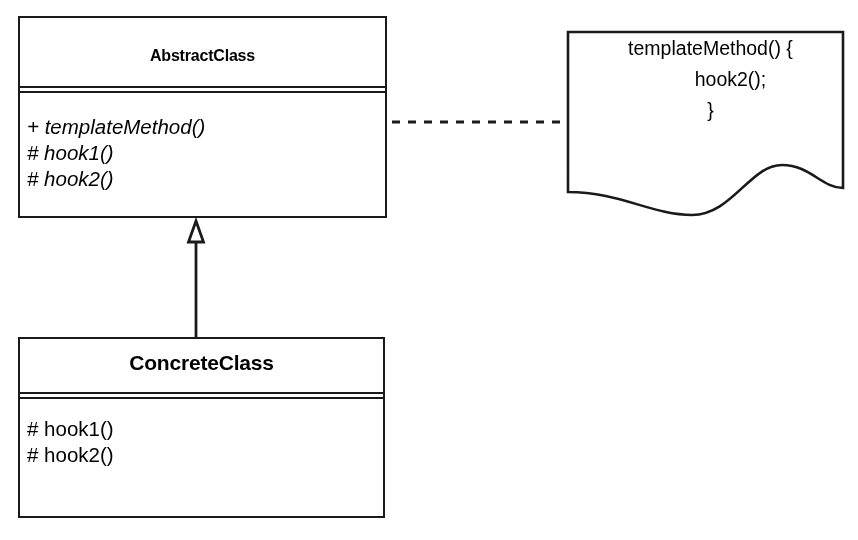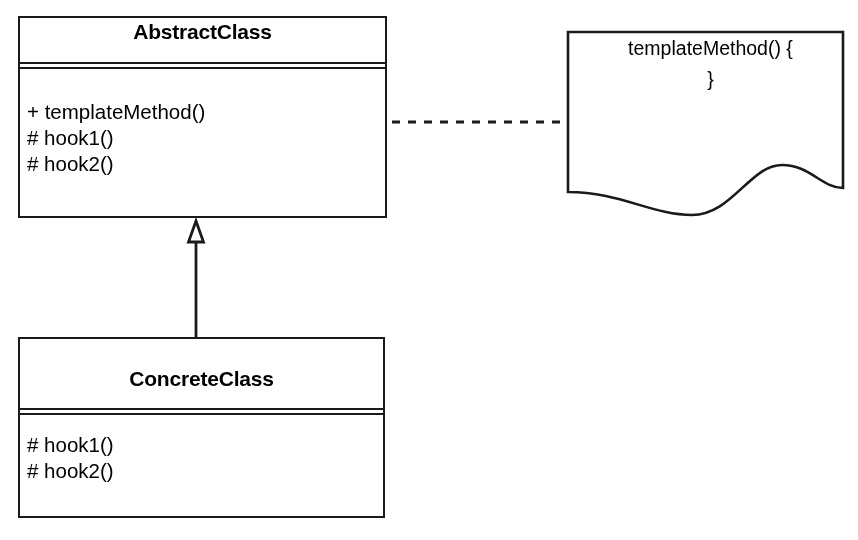--- a/index.html
+++ b/index.html
@@ -52,44 +52,45 @@
   }
 
   
   #abstract-class {
     left: 18px;
     top: 16px;
     width: 369px;
     height: 202px;
   }
   #abstract-class .class-title {
-    font-size: 21px;
+    font-size: 16px;
     line-height: 24px;
-    padding-top: 2px;
+    padding-top: 26px;
     padding-bottom: 18px;
   }
   #abstract-class .members {
-    padding: 30px 0 0 7px;
+    padding: 21px 0 0 7px;
+    font-style: italic;
   }
   #abstract-class .member-line {
     font-size: 20.5px;
     line-height: 26px;
   }
 
   
   #concrete-class {
     left: 18px;
     top: 337px;
     width: 367px;
     height: 181px;
   }
   #concrete-class .class-title {
     font-size: 21px;
     line-height: 24px;
-    padding-top: 28px;
+    padding-top: 12px;
     padding-bottom: 17px;
   }
   #concrete-class .members {
     padding: 17px 0 0 7px;
   }
   #concrete-class .member-line {
     font-size: 20.5px;
     line-height: 26px;
   }
 
@@ -154,20 +155,21 @@
 
   <svg id="note-shape" viewBox="0 0 292 205">
     <path d="M 8 8 L 283 8 L 283 164
              C 262 164, 250 141, 222 141
              C 190 141, 172 191, 132 191
              C 92 191, 60 168, 8 168 Z" fill="#ffffff" stroke="#1a1a1a" stroke-width="2.6" stroke-linejoin="miter" stroke-linecap="round"></path>
   </svg>
 
   <div id="note-text">
     <div class="note-line">templateMethod() {</div>
+    <div class="note-line note-indent">hook2();</div>
     <div class="note-line">}</div>
   </div>
 
   <svg id="connector-layer" viewBox="0 0 858 540">
 
     <g>
       <line x1="196" y1="337" x2="196" y2="241" stroke="#1a1a1a" stroke-width="2.8"></line>
       <polygon points="196,221 203.5,242 188.5,242" fill="#ffffff" stroke="#1a1a1a" stroke-width="2.8" stroke-linejoin="miter"></polygon>
     </g>
 

